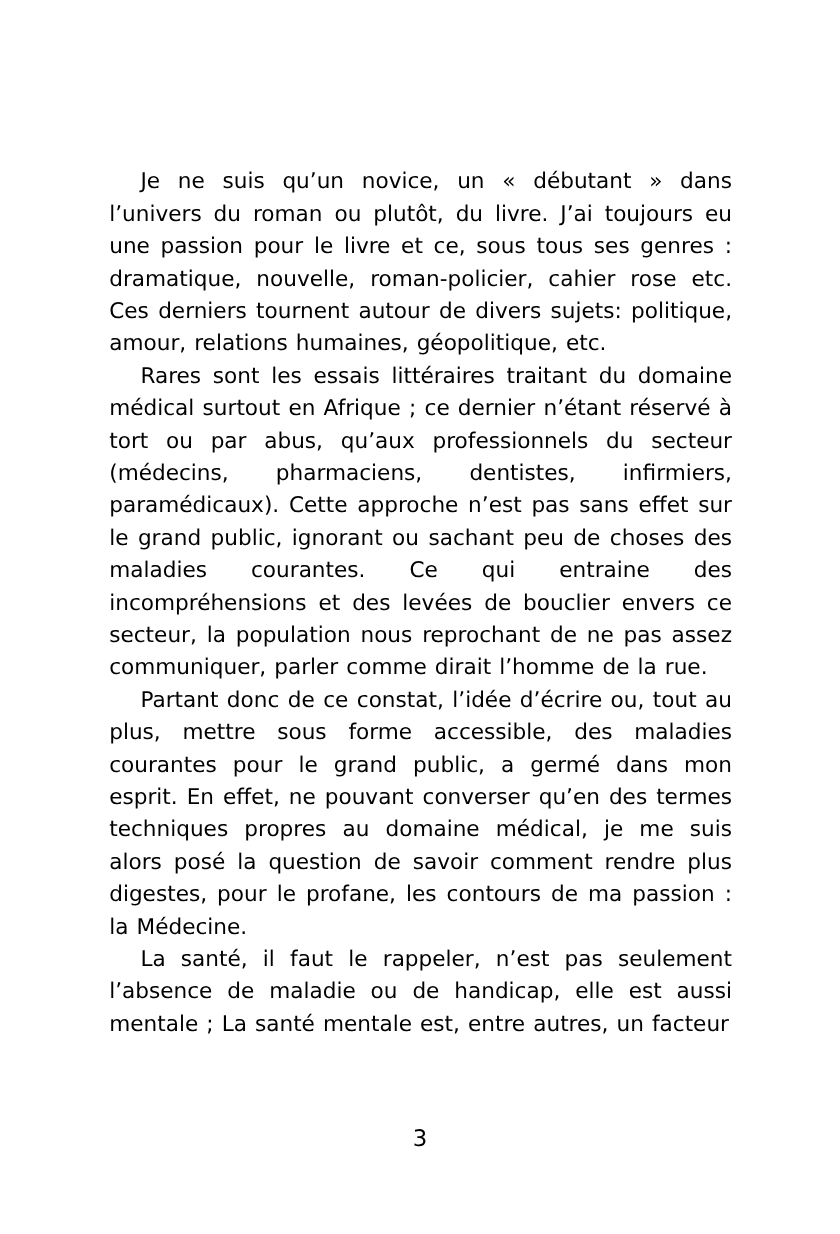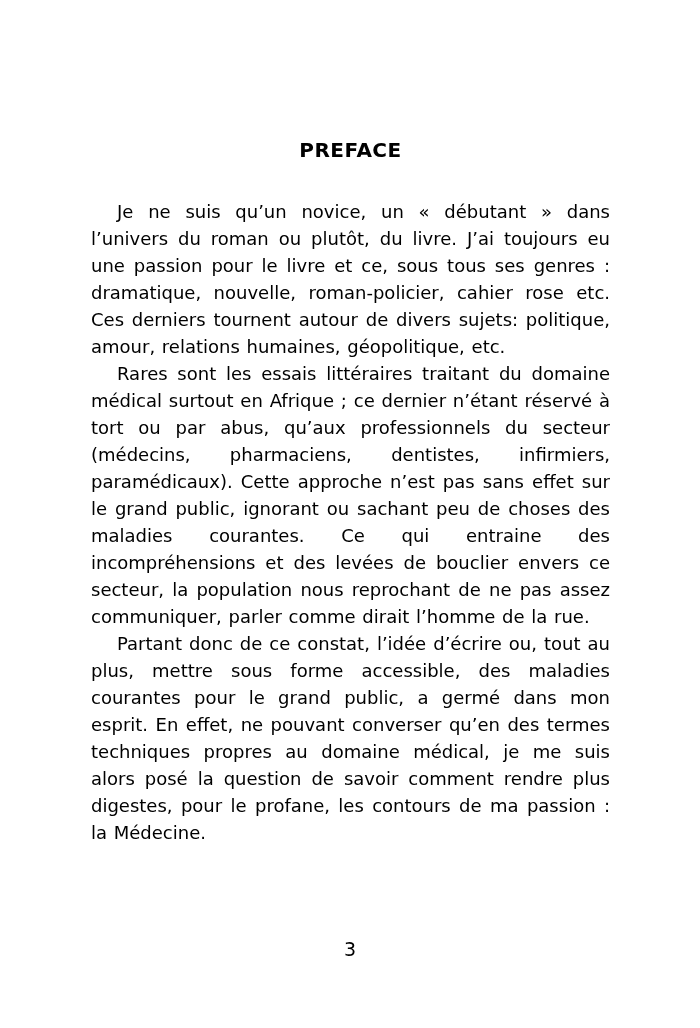--- a/index.html
+++ b/index.html
@@ -45,21 +45,21 @@
     width: 700px;
     text-align: center;
     font-size: 19px;
   }
 </style>
 </head>
 <body>
 
 <div class="page">
   <div class="content">
-    <h1 class="title">PREFACE</h1>
     <div class="body-text">
       <p>Je ne suis qu’un novice, un « débutant » dans l’univers du roman ou plutôt, du livre. J’ai toujours eu une passion pour le livre et ce, sous tous ses genres : dramatique, nouvelle, roman-policier, cahier rose etc. Ces derniers tournent autour de divers sujets: politique, amour, relations humaines, géopolitique, etc.</p>
       <p>Rares sont les essais littéraires traitant du domaine médical surtout en Afrique ; ce dernier n’étant réservé à tort ou par abus, qu’aux professionnels du secteur (médecins, pharmaciens, dentistes, infirmiers, paramédicaux). Cette approche n’est pas sans effet sur le grand public, ignorant ou sachant peu de choses des maladies courantes. Ce qui entraine des incompréhensions et des levées de bouclier envers ce secteur, la population nous reprochant de ne pas assez communiquer, parler comme dirait l’homme de la rue.</p>
       <p>Partant donc de ce constat, l’idée d’écrire ou, tout au plus, mettre sous forme accessible, des maladies courantes pour le grand public, a germé dans mon esprit. En effet, ne pouvant converser qu’en des termes techniques propres au domaine médical, je me suis alors posé la question de savoir comment rendre plus digestes, pour le profane, les contours de ma passion : la Médecine.</p>
+      <p>La santé, il faut le rappeler, n’est pas seulement l’absence de maladie ou de handicap, elle est aussi mentale ; La santé mentale est, entre autres, un facteur</p>
     </div>
   </div>
   <div class="page-number">3</div>
 </div>
 
 </body></html>

